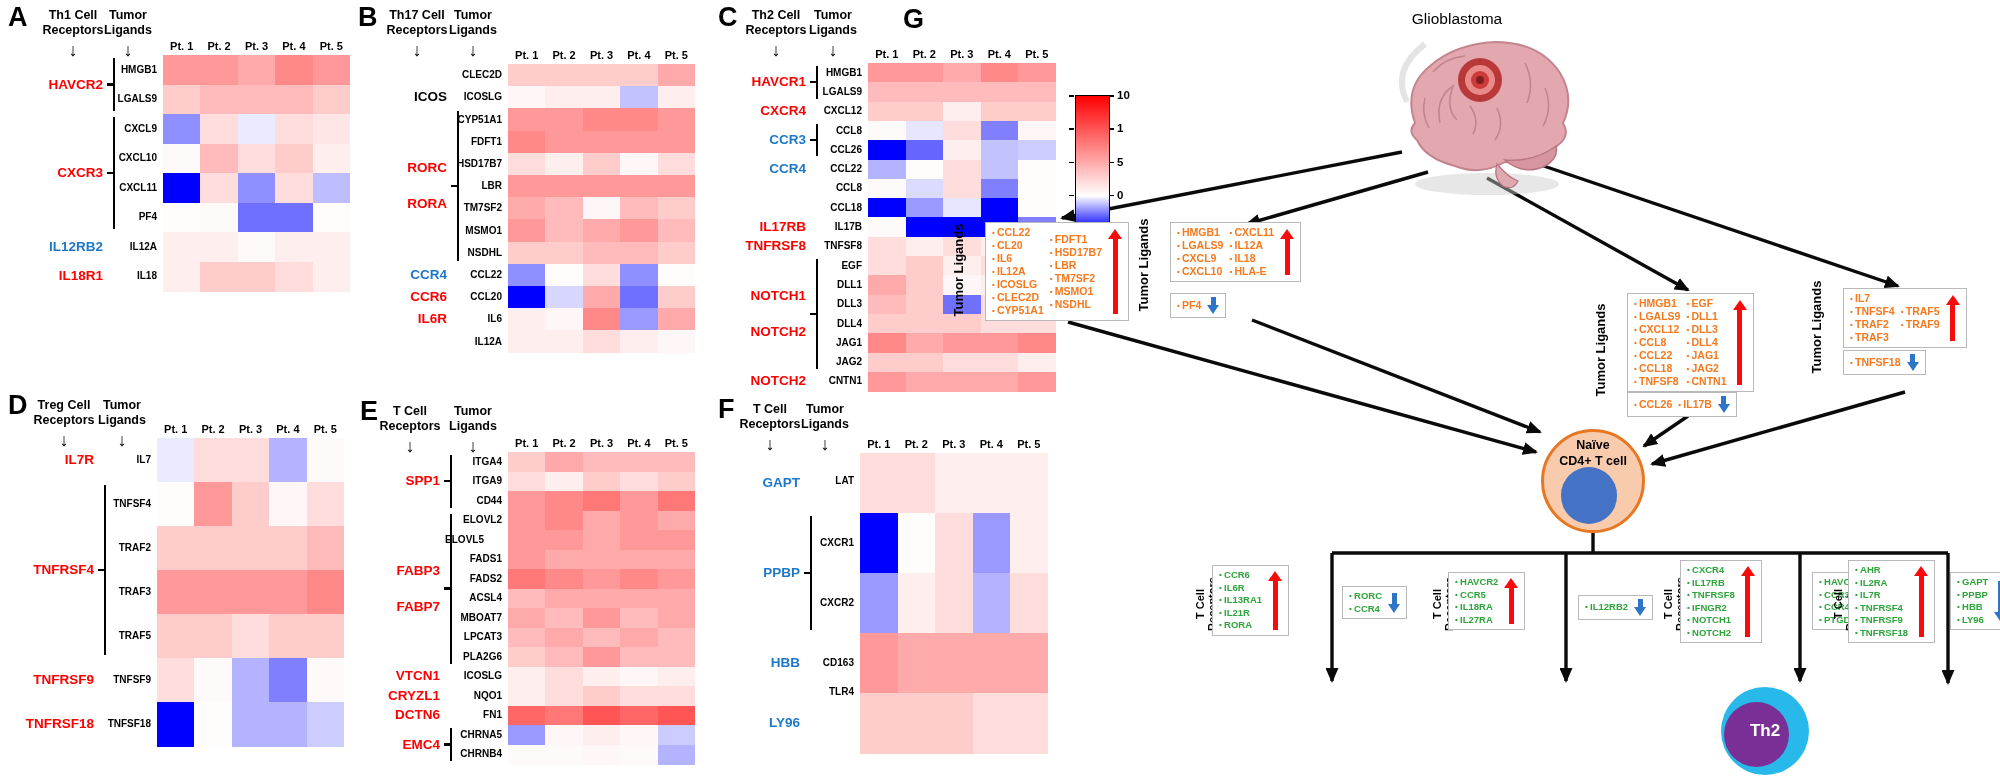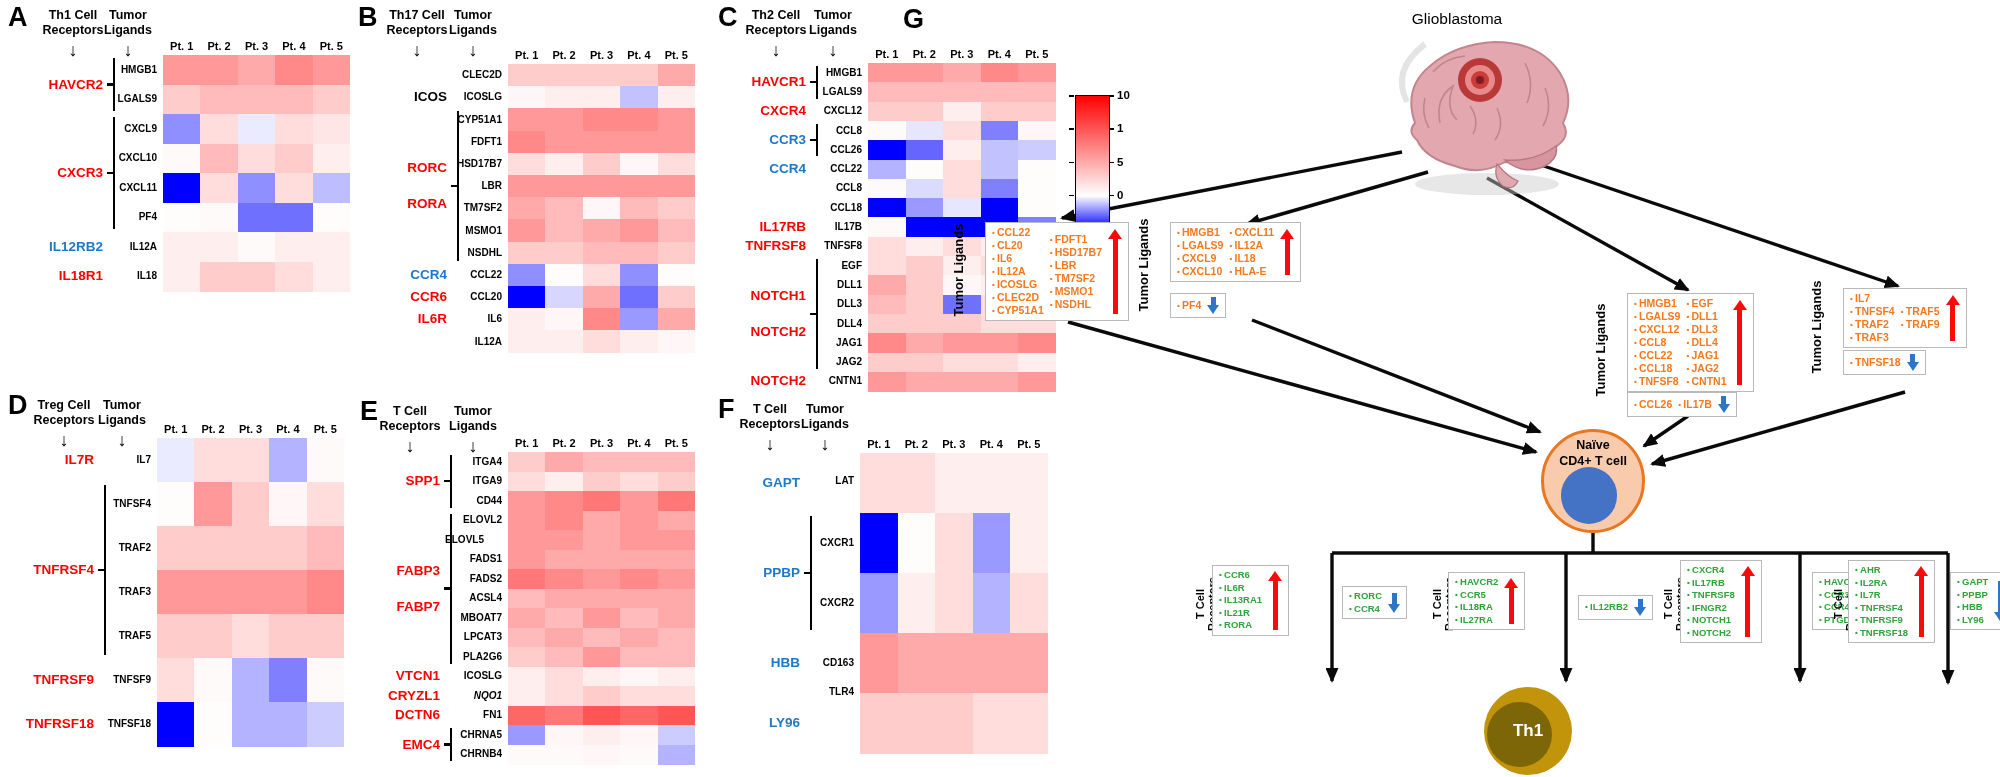--- a/index.html
+++ b/index.html
@@ -536,21 +536,21 @@
     <div class="hcell" style="left: 545.4px; top: 647px; width: 37.9px; height: 20px; background: rgb(255, 187, 187);"></div>
     <div class="hcell" style="left: 582.8px; top: 647px; width: 37.9px; height: 20px; background: rgb(255, 153, 153);"></div>
     <div class="hcell" style="left: 620.2px; top: 647px; width: 37.9px; height: 20px; background: rgb(255, 187, 187);"></div>
     <div class="hcell" style="left: 657.6px; top: 647px; width: 37.9px; height: 20px; background: rgb(255, 187, 187);"></div>
     <span class="lig" style="left: 410px; top: 670.25px;">ICOSLG</span>
     <div class="hcell" style="left: 508px; top: 666.5px; width: 37.9px; height: 20px; background: rgb(255, 238, 238);"></div>
     <div class="hcell" style="left: 545.4px; top: 666.5px; width: 37.9px; height: 20px; background: rgb(255, 221, 221);"></div>
     <div class="hcell" style="left: 582.8px; top: 666.5px; width: 37.9px; height: 20px; background: rgb(255, 238, 238);"></div>
     <div class="hcell" style="left: 620.2px; top: 666.5px; width: 37.9px; height: 20px; background: rgb(255, 247, 247);"></div>
     <div class="hcell" style="left: 657.6px; top: 666.5px; width: 37.9px; height: 20px; background: rgb(255, 238, 238);"></div>
-    <span class="lig" style="left: 410px; top: 689.75px; font-style: italic;">NQO1</span>
+    <span class="lig" style="left: 410px; top: 689.75px;">NQO1</span>
     <div class="hcell" style="left: 508px; top: 686px; width: 37.9px; height: 20px; background: rgb(255, 238, 238);"></div>
     <div class="hcell" style="left: 545.4px; top: 686px; width: 37.9px; height: 20px; background: rgb(255, 221, 221);"></div>
     <div class="hcell" style="left: 582.8px; top: 686px; width: 37.9px; height: 20px; background: rgb(255, 204, 204);"></div>
     <div class="hcell" style="left: 620.2px; top: 686px; width: 37.9px; height: 20px; background: rgb(255, 221, 221);"></div>
     <div class="hcell" style="left: 657.6px; top: 686px; width: 37.9px; height: 20px; background: rgb(255, 221, 221);"></div>
     <span class="lig" style="left: 410px; top: 709.25px;">FN1</span>
     <div class="hcell" style="left: 508px; top: 705.5px; width: 37.9px; height: 20px; background: rgb(255, 102, 102);"></div>
     <div class="hcell" style="left: 545.4px; top: 705.5px; width: 37.9px; height: 20px; background: rgb(255, 119, 119);"></div>
     <div class="hcell" style="left: 582.8px; top: 705.5px; width: 37.9px; height: 20px; background: rgb(255, 85, 85);"></div>
     <div class="hcell" style="left: 620.2px; top: 705.5px; width: 37.9px; height: 20px; background: rgb(255, 102, 102);"></div>
@@ -800,24 +800,20 @@
     </div>
     <div class="gbox" style="left: 1578px; top: 595px;">
       <div class="gcol">
         <span class="gitem green">IL12RB2</span>
       </div>
       <div class="varrow" style="height: 17px;">
         <div class="vshaft" style="background: rgb(46, 117, 200);"></div>
         <div class="tri-dn" style="border-top: 9px solid rgb(46, 117, 200);"></div>
       </div>
     </div>
-    <div class="circle" style="left: 1484px; top: 687px; width: 88px; height: 88px; background: rgb(193, 148, 11);">
-      <div class="circle" style="left: 3%; top: 17%; width: 74%; height: 74%; background: rgb(125, 102, 8); position: absolute;"></div>
-      <span class="cell-label" style="top: 50%; transform: translateY(-50%); font-size: 17px;">Th1</span>
-    </div>
     <div class="rot" style="left: 1674px; top: 604px; font-size: 11px; line-height: 12px;">
       <div>T Cell</div>
       <div>Receptors</div>
     </div>
     <div class="gbox" style="left: 1680px; top: 560px;">
       <div class="gcol">
         <span class="gitem green">CXCR4</span>
         <span class="gitem green">IL17RB</span>
         <span class="gitem green">TNFRSF8</span>
         <span class="gitem green">IFNGR2</span>
@@ -834,20 +830,24 @@
         <span class="gitem green">HAVCR1</span>
         <span class="gitem green">CCR3</span>
         <span class="gitem green">CCR4</span>
         <span class="gitem green">PTGDR2</span>
       </div>
       <div class="varrow" style="height: 40px;">
         <div class="vshaft" style="background: rgb(46, 117, 200);"></div>
         <div class="tri-dn" style="border-top: 9px solid rgb(46, 117, 200);"></div>
       </div>
     </div>
+    <div class="circle" style="left: 1721px; top: 687px; width: 88px; height: 88px; background: rgb(41, 184, 234);">
+      <div class="circle" style="left: 3%; top: 17%; width: 74%; height: 74%; background: rgb(122, 47, 150); position: absolute;"></div>
+      <span class="cell-label" style="top: 50%; transform: translateY(-50%); font-size: 17px;">Th2</span>
+    </div>
     <div class="rot" style="left: 1844px; top: 604px; font-size: 11px; line-height: 12px;">
       <div>T Cell</div>
       <div>Receptors</div>
     </div>
     <div class="gbox" style="left: 1848px; top: 560px;">
       <div class="gcol">
         <span class="gitem green">AHR</span>
         <span class="gitem green">IL2RA</span>
         <span class="gitem green">IL7R</span>
         <span class="gitem green">TNFRSF4</span>

